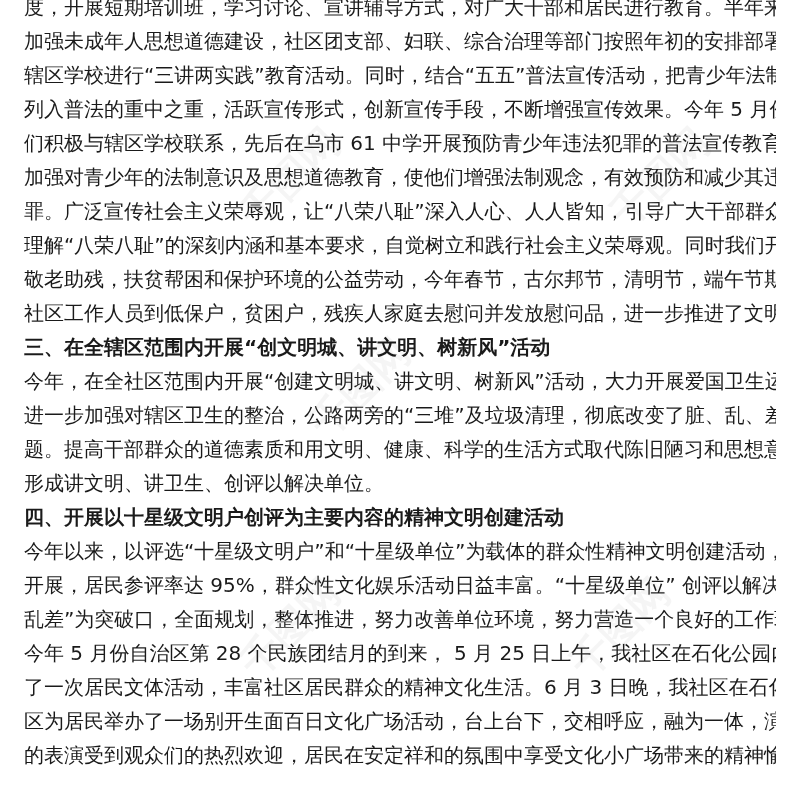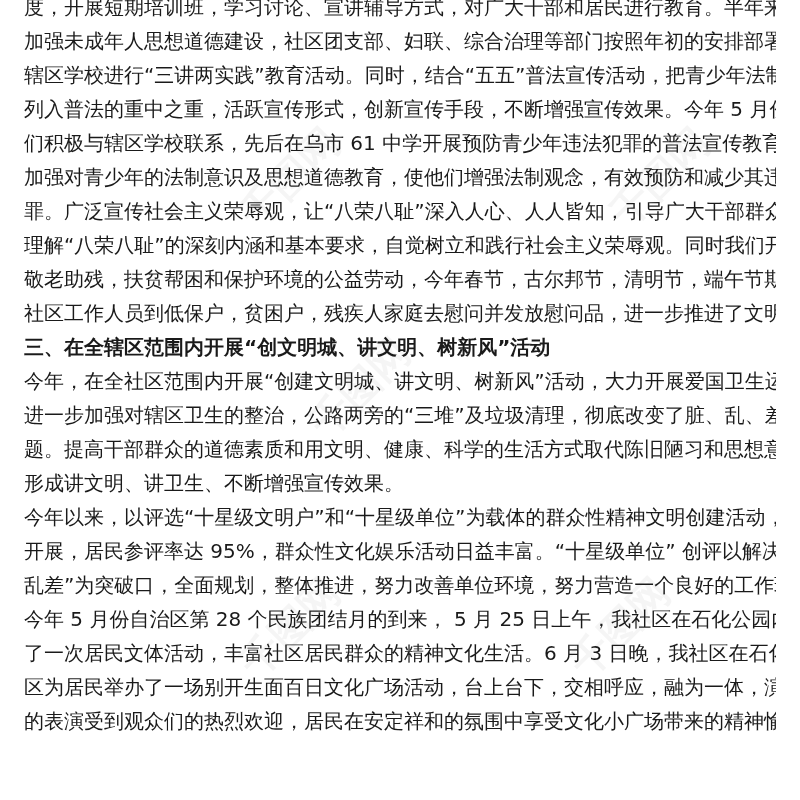--- a/index.html
+++ b/index.html
@@ -72,21 +72,22 @@
       <div class="line">们积极与辖区学校联系，先后在乌市 61 中学开展预防青少年违法犯罪的普法宣传教育活动，</div>
       <div class="line">加强对青少年的法制意识及思想道德教育，使他们增强法制观念，有效预防和减少其违法犯</div>
       <div class="line">罪。广泛宣传社会主义荣辱观，让“八荣八耻”深入人心、人人皆知，引导广大干部群众正确</div>
       <div class="line">理解“八荣八耻”的深刻内涵和基本要求，自觉树立和践行社会主义荣辱观。同时我们开展了</div>
       <div class="line">敬老助残，扶贫帮困和保护环境的公益劳动，今年春节，古尔邦节，清明节，端午节期间我</div>
       <div class="line">社区工作人员到低保户，贫困户，残疾人家庭去慰问并发放慰问品，进一步推进了文明建设</div>
       <div class="line heading">三、在全辖区范围内开展“创文明城、讲文明、树新风”活动</div>
       <div class="line">今年，在全社区范围内开展“创建文明城、讲文明、树新风”活动，大力开展爱国卫生运动，</div>
       <div class="line">进一步加强对辖区卫生的整治，公路两旁的“三堆”及垃圾清理，彻底改变了脏、乱、差的问</div>
       <div class="line">题。提高干部群众的道德素质和用文明、健康、科学的生活方式取代陈旧陋习和思想意识，</div>
-      <div class="line last">形成讲文明、讲卫生、不断增强宣传效果。</div>
+      <div class="line last">形成讲文明、讲卫生、创评以解决单位。</div>
+      <div class="line heading">四、开展以十星级文明户创评为主要内容的精神文明创建活动</div>
       <div class="line">今年以来，以评选“十星级文明户”和“十星级单位”为载体的群众性精神文明创建活动，深入</div>
       <div class="line">开展，居民参评率达 95%，群众性文化娱乐活动日益丰富。“十星级单位” 创评以解决单位“脏</div>
       <div class="line">乱差”为突破口，全面规划，整体推进，努力改善单位环境，努力营造一个良好的工作环境、</div>
       <div class="line">今年 5 月份自治区第 28 个民族团结月的到来， 5 月 25 日上午，我社区在石化公园内举办</div>
       <div class="line">了一次居民文体活动，丰富社区居民群众的精神文化生活。6 月 3 日晚，我社区在石化十二</div>
       <div class="line">区为居民举办了一场别开生面百日文化广场活动，台上台下，交相呼应，融为一体，演员们</div>
       <div class="line">的表演受到观众们的热烈欢迎，居民在安定祥和的氛围中享受文化小广场带来的精神愉悦。</div>
     </div>
 </div>
 

